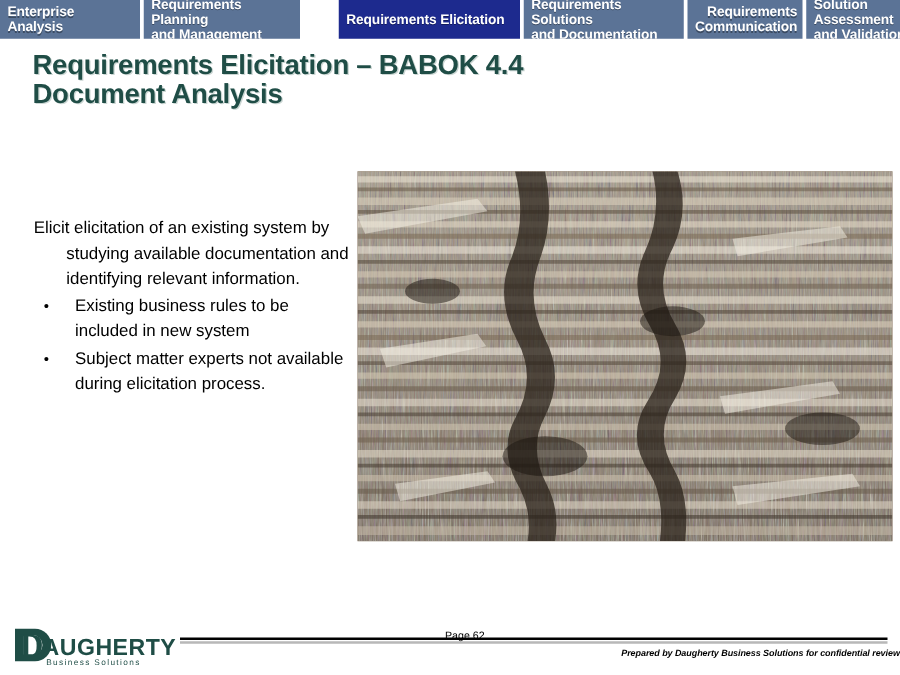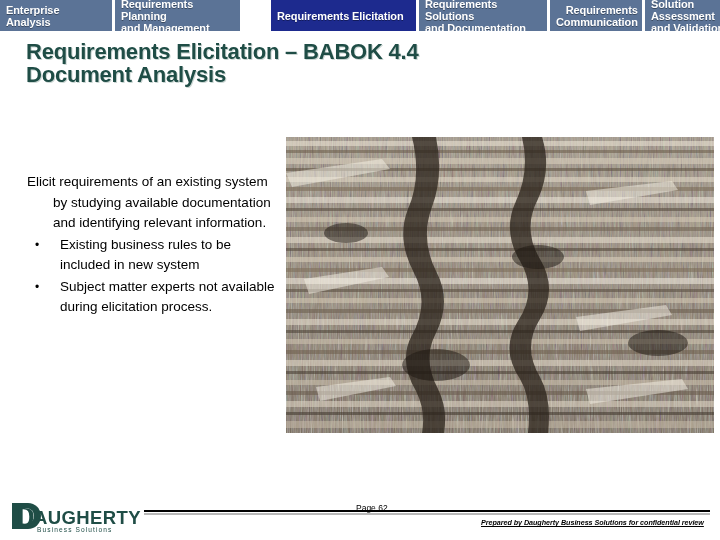--- a/index.html
+++ b/index.html
@@ -137,29 +137,28 @@
   }
   #page-number {
     position: absolute;
     left: 356px;
     top: 503px;
     font-size: 8.5px;
     color: #000000;
   }
   #confidential {
     position: absolute;
-    left: 481px;
+    left: 497px;
     top: 518px;
     font-size: 7.2px;
     font-style: italic;
     font-weight: bold;
     color: #000000;
     letter-spacing: -0.05px;
     white-space: nowrap;
-    text-decoration: underline;
   }
 
   
   #logo {
     position: absolute;
     left: 10px;
     top: 501px;
     width: 132px;
     height: 34px;
   }
@@ -190,21 +189,21 @@
     <span class="tab-label">Solution Assessment
 and Validation</span>
   </div>
 </div>
 
 <div id="title" style="color: rgb(31, 77, 70);">Requirements Elicitation – BABOK 4.4
 Document Analysis</div>
 
 <div id="bodytext">
   <p class="para-hang">
-    <span class="first-line">Elicit requirements of an existing</span>
+    <span class="first-line">Elicit elicitation of an existing</span>
     <span>system by studying available documentation and identifying relevant information.</span>
   </p>
   <ul class="bullets">
     <li>
       <span class="dot">•</span>
       <span>Existing business rules to be included in new system</span>
     </li>
     <li>
       <span class="dot">•</span>
       <span>Subject matter experts not available during elicitation process.</span>

